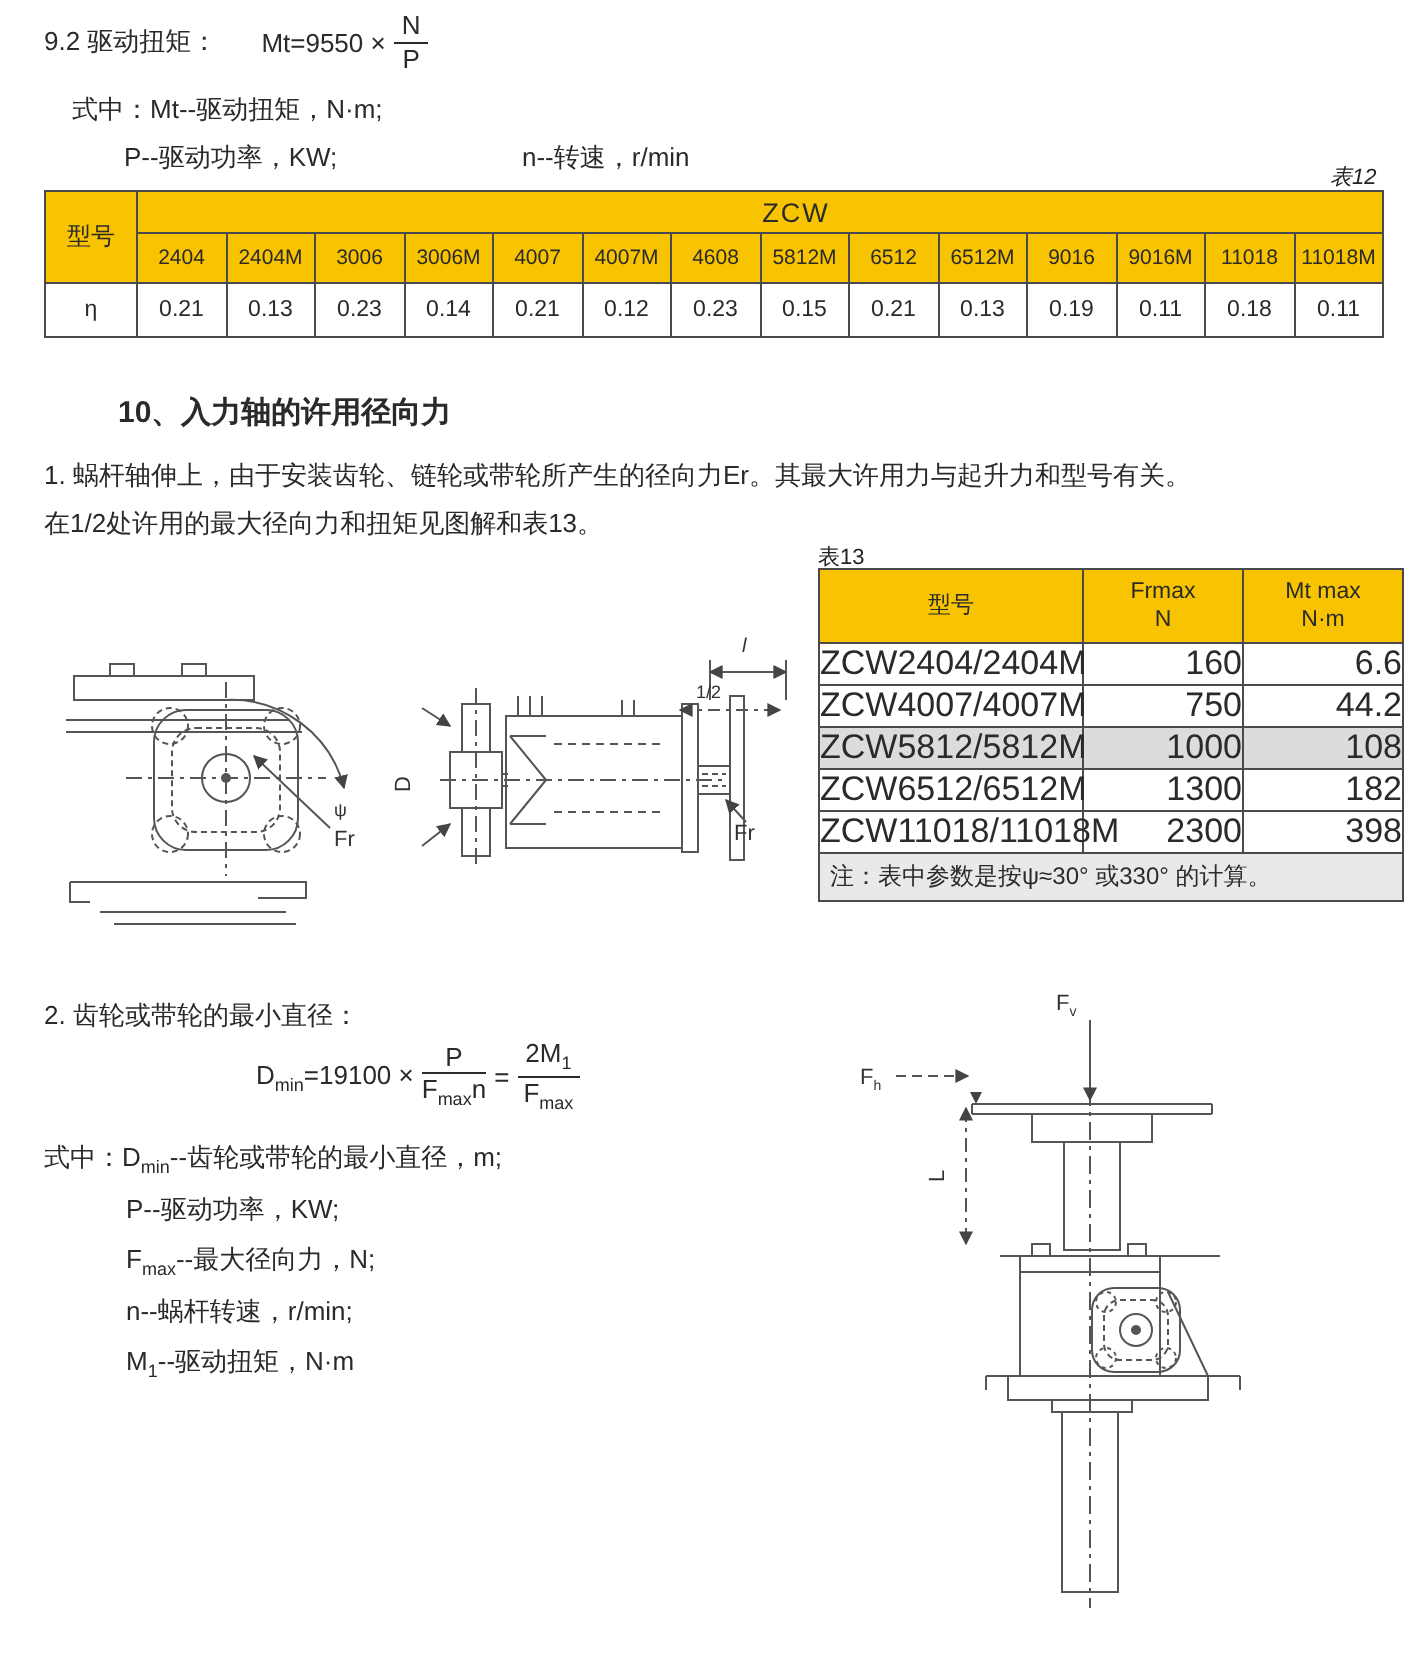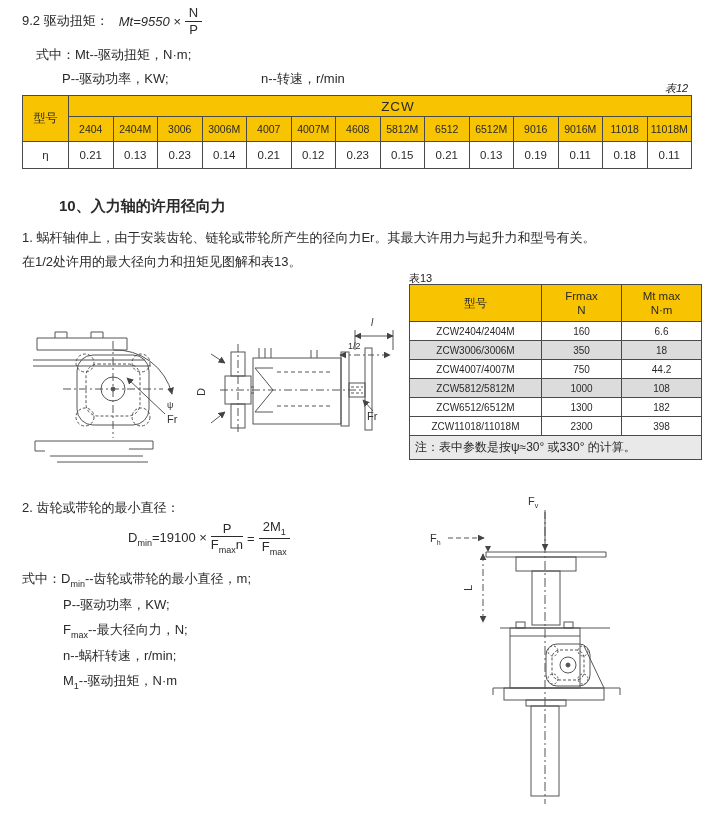--- a/index.html
+++ b/index.html
@@ -21,33 +21,33 @@
   .t12 td{border:1px solid #4a4a4a;text-align:center;vertical-align:middle;padding:0;}
   .t12 .hd{background:#F8C301;}
   .t12 .zcw{font-size:13.5px;height:20px;letter-spacing:1px;padding-left:36px;}
   .t12 .mdl{font-size:10.5px;height:24px;}
   .t12 .val{font-size:11.5px;height:26px;background:#fff;}
   .t12 .modelhd{font-size:12px;}
   
   .t13{width:292px;table-layout:fixed;font-size:11.5px;}
   .t13 td{border:1px solid #4a4a4a;text-align:center;vertical-align:middle;padding:0;}
   .t13 .hd{background:#F8C301;height:36px;line-height:1.25;font-size:11.5px;}
-  .t13 .dr td{height:18px;background:#fff;font-size:10px;}
+  .t13 .dr td{height:18px;background:#fff;font-size:17px;text-align:right;}
   .t13 .alt td{background:#DCDCDC;}
   .t13 .note td{background:#E9E9E9;font-size:12px;text-align:left;padding:3px 5px;height:16px;}
   .cap{font-size:11px;color:#222;}
   .h10{font-size:15px;font-weight:bold;margin-left:37px;}
   svg text{font-family:"Liberation Sans","DejaVu Sans",sans-serif;fill:#333;}
 </style>
 </head>
 <body>
 
 <div class="abs row" style="top:6px;left:22px;">
   <span>9.2 驱动扭矩：</span>
-  <span style="margin-left:10px;font-style:italic;">Mt=9550 ×</span>
+  <span style="margin-left:22px;">Mt=9550 ×</span>
   <span class="frac">
     <span class="num">N</span>
     <span class="den">P</span>
   </span>
 </div>
 <div class="abs" style="top:46px;left:36px;">式中：Mt--驱动扭矩，N·m;</div>
 <div class="abs" style="top:70px;left:62px;">P--驱动功率，KW;</div>
 <div class="abs" style="top:70px;left:261px;">n--转速，r/min</div>
 
 <div class="abs cap" style="top:81px;left:665px;font-style:italic;">表12</div>
@@ -131,25 +131,20 @@
     <td class="hd">
       <div>Mt max</div>
       <div>N·m</div>
     </td>
   </tr>
   <tr class="dr">
     <td>ZCW2404/2404M</td>
     <td>160</td>
     <td>6.6</td>
   </tr>
-  <tr class="dr alt">
-    <td>ZCW3006/3006M</td>
-    <td>350</td>
-    <td>18</td>
-  </tr>
   <tr class="dr">
     <td>ZCW4007/4007M</td>
     <td>750</td>
     <td>44.2</td>
   </tr>
   <tr class="dr alt">
     <td>ZCW5812/5812M</td>
     <td>1000</td>
     <td>108</td>
   </tr>

